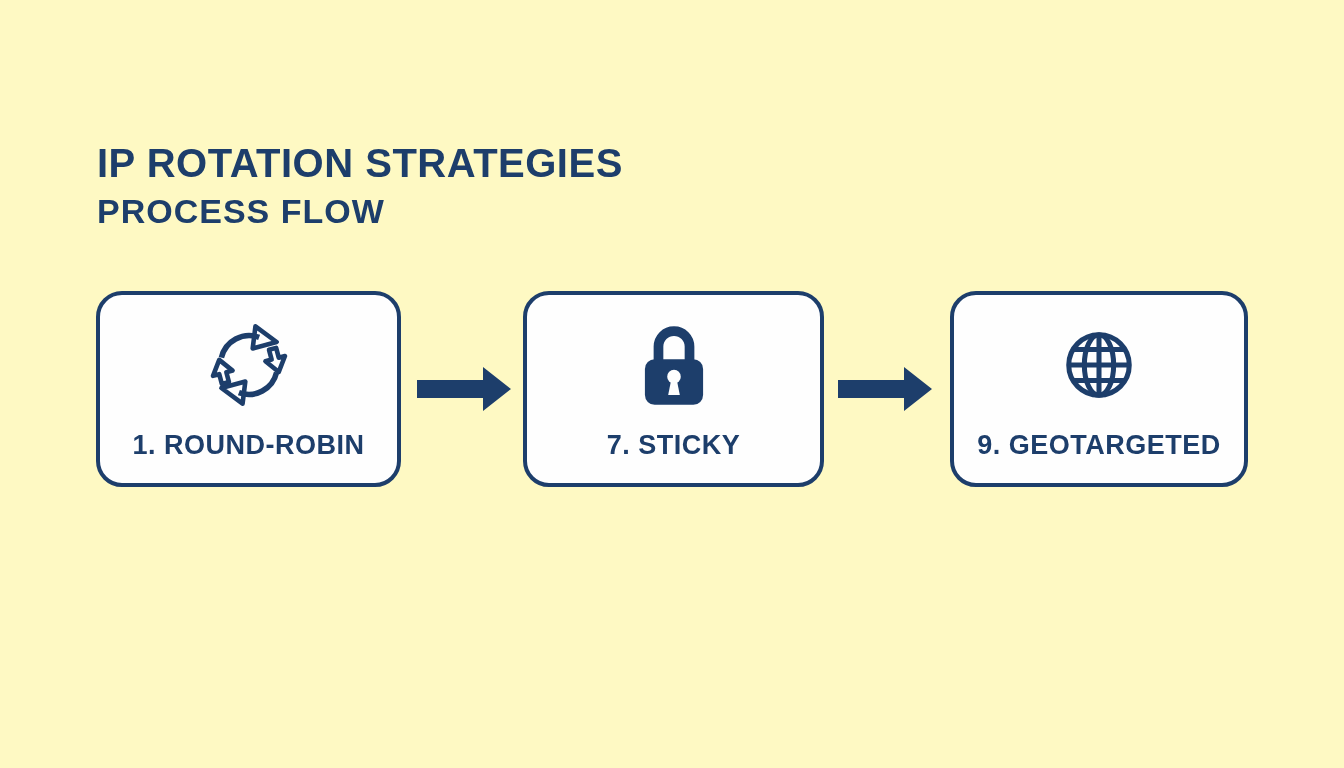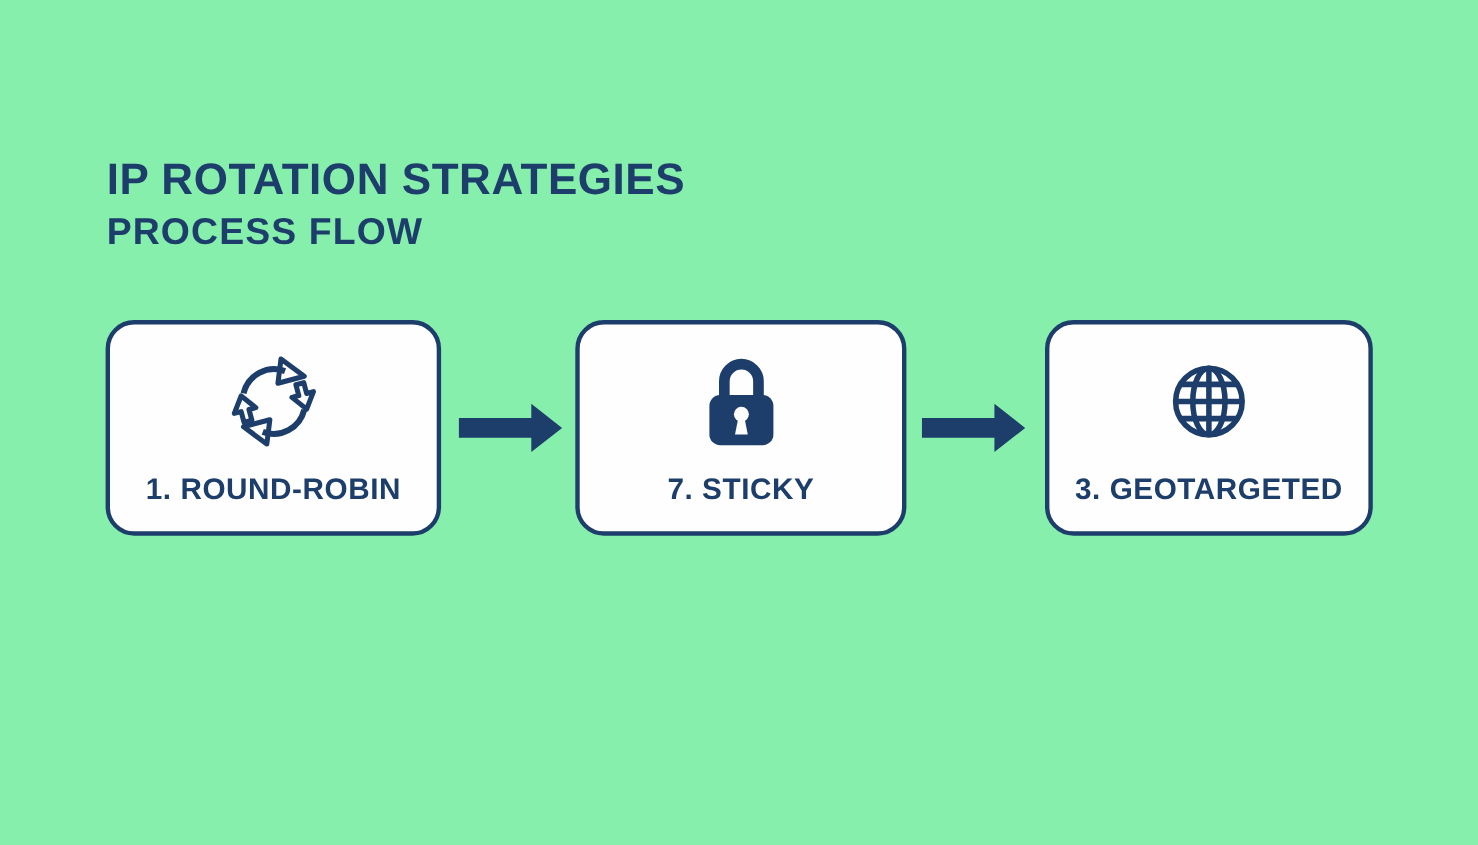--- a/index.html
+++ b/index.html
@@ -3,21 +3,21 @@
 <meta charset="utf-8">
 <style>
   html,body{margin:0;padding:0;}
   body{
     width:1344px;height:768px;overflow:hidden;
     background:#fdfdfd;
     font-family:"Liberation Sans", sans-serif;
   }
   .canvas{
     position:relative;width:1344px;height:768px;
-    background:#86efac;
+    background:#fef9c3;
   }
   
   .title-block{
     position:absolute;left:97px;top:140px;
     color:#1d3e6b;
   }
   .title-line1{
     font-size:40px;font-weight:800;letter-spacing:0.5px;line-height:1.15;
   }
   .title-line2{
@@ -101,16 +101,16 @@
         <g fill="none" stroke="#1d3e6b" stroke-width="5.5">
           <circle cx="48" cy="48" r="33"></circle>
           <ellipse cx="48" cy="48" rx="16" ry="33"></ellipse>
           <line x1="48" y1="15" x2="48" y2="81"></line>
           <line x1="15" y1="48" x2="81" y2="48"></line>
           <line x1="20" y1="31" x2="76" y2="31"></line>
           <line x1="20" y1="65" x2="76" y2="65"></line>
         </g>
       </svg>
     </div>
-    <div class="step-label">3. GEOTARGETED</div>
+    <div class="step-label">9. GEOTARGETED</div>
   </div>
 
 </div>
 
 </body></html>

